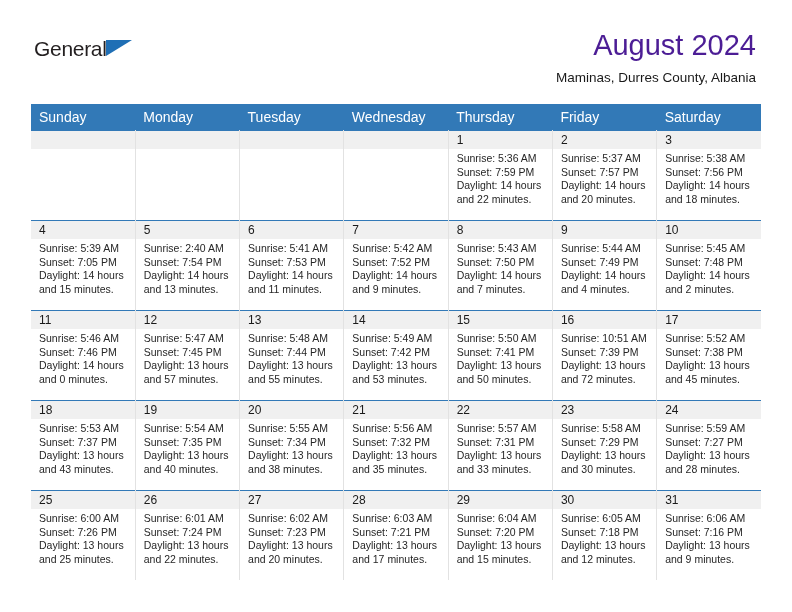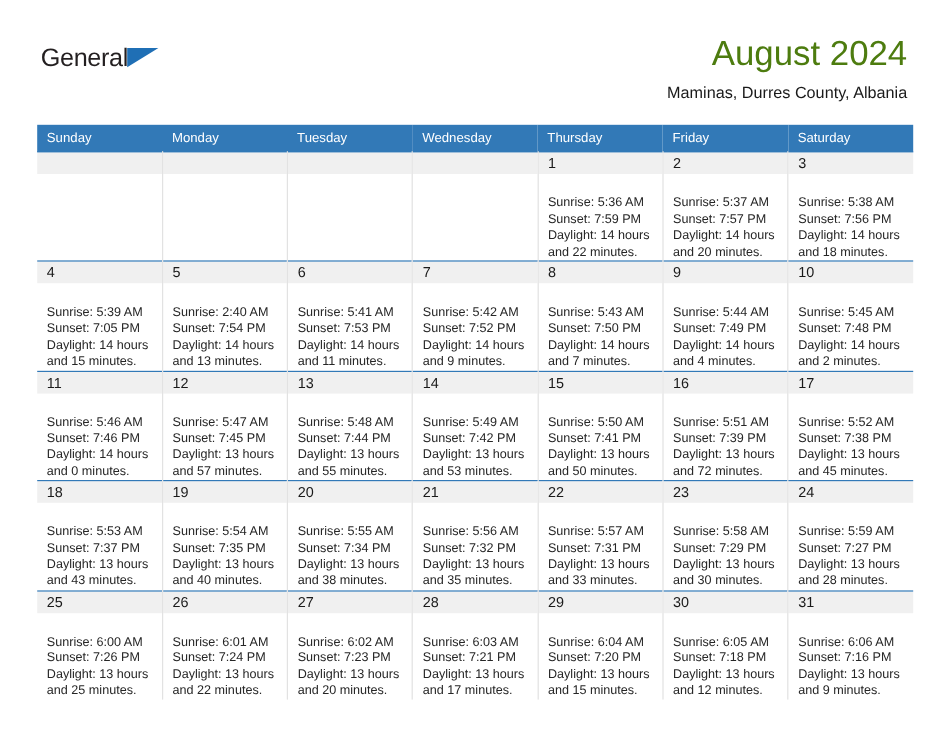--- a/index.html
+++ b/index.html
@@ -65,21 +65,21 @@
 
   .title-block {
     position: absolute;
     right: 36px;
     top: 28px;
     text-align: right;
   }
   .month-title {
     font-size: 29px;
     font-weight: normal;
-    color: #4d7c0f;
+    color: #4c1d95;
     line-height: 34px;
     white-space: nowrap;
   }
   .location {
     font-size: 13.5px;
     color: #1a1a1a;
     line-height: 20px;
     margin-top: 6px;
     white-space: nowrap;
   }
@@ -89,21 +89,21 @@
     position: absolute;
     left: 31px;
     top: 104px;
     width: 730px;
     border-collapse: collapse;
     table-layout: fixed;
   }
   .calendar th {
     background: #3279b7;
     color: #ffffff;
-    font-size: 11px;
+    font-size: 14px;
     font-weight: normal;
     text-align: left;
     padding: 5px 0 5px 8px;
     height: 21px;
     box-sizing: border-box;
     border: none;
   }
   .calendar td {
     vertical-align: top;
     width: 104.28px;
@@ -127,21 +127,21 @@
     padding: 3px 0 3px 8px;
     height: 18px;
     box-sizing: border-box;
     line-height: 13px;
   }
   .cell-empty .daynum {
     background: #f0f0f0;
     color: transparent;
   }
   .lines {
-    padding: 18px 6px 0 8px;
+    padding: 3px 6px 0 8px;
   }
   .lines div {
     font-size: 10.5px;
     line-height: 13.6px;
     color: #262626;
     white-space: nowrap;
   }
 </style>
 </head>
 <body>
@@ -322,21 +322,21 @@
             <div class="lines">
               <div>Sunrise: 5:50 AM</div>
               <div>Sunset: 7:41 PM</div>
               <div>Daylight: 13 hours</div>
               <div>and 50 minutes.</div>
             </div>
           </td>
           <td>
             <span class="daynum">16</span>
             <div class="lines">
-              <div>Sunrise: 5:51 AM</div>
+              <div>Sunrise: 10:51 AM</div>
               <div>Sunset: 7:39 PM</div>
               <div>Daylight: 13 hours</div>
               <div>and 72 minutes.</div>
             </div>
           </td>
           <td>
             <span class="daynum">17</span>
             <div class="lines">
               <div>Sunrise: 5:52 AM</div>
               <div>Sunset: 7:38 PM</div>

